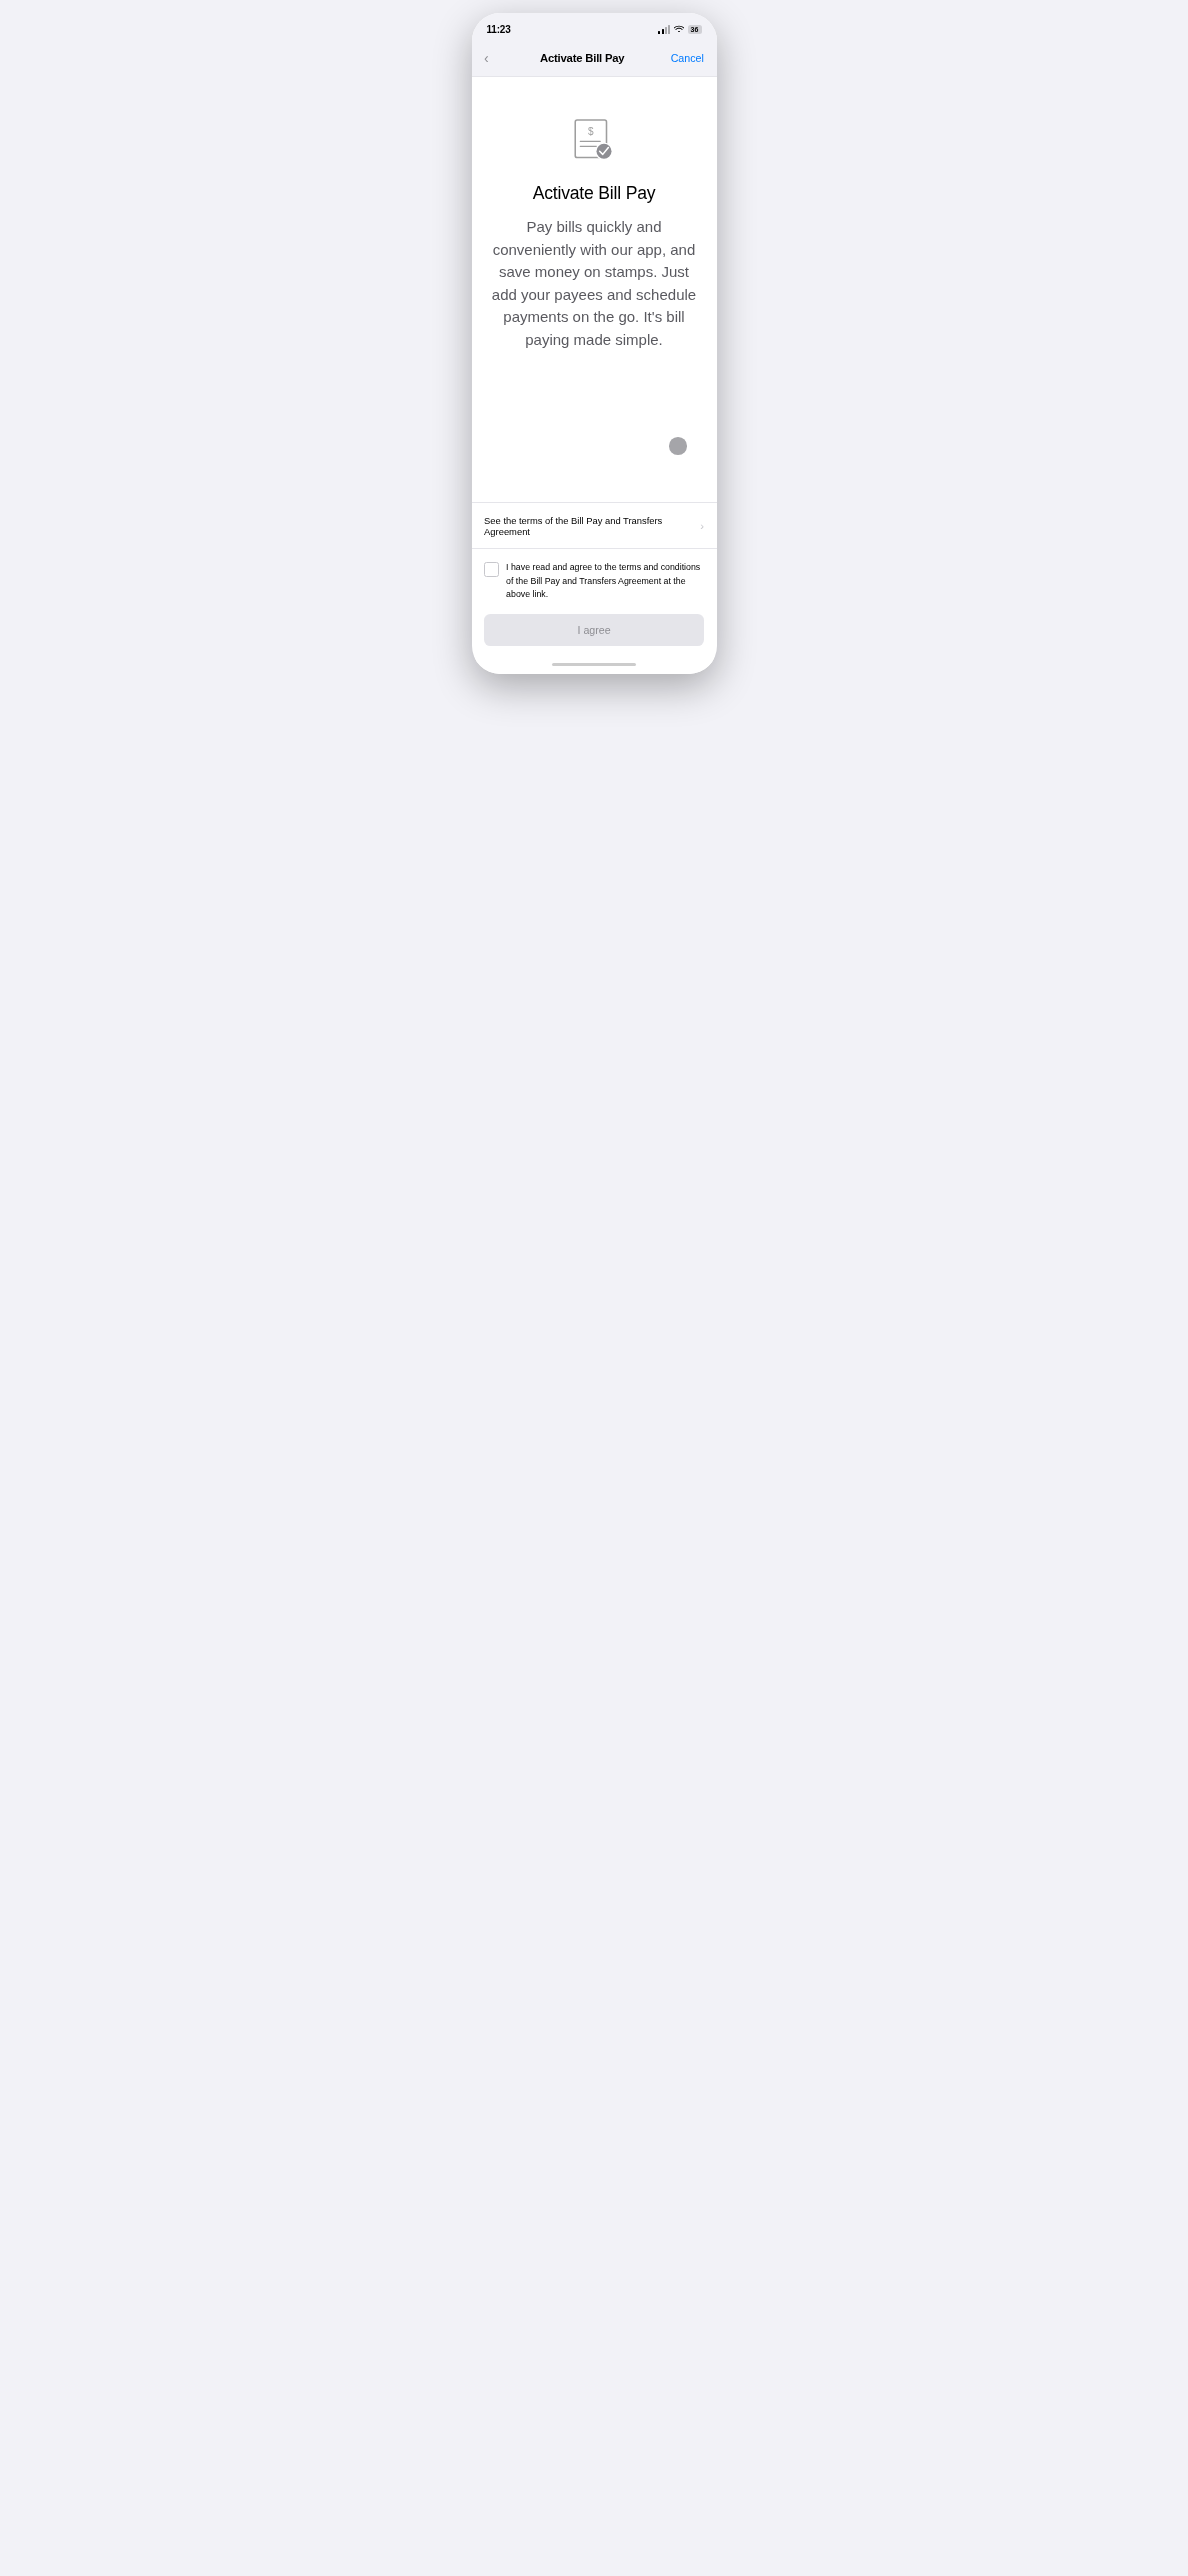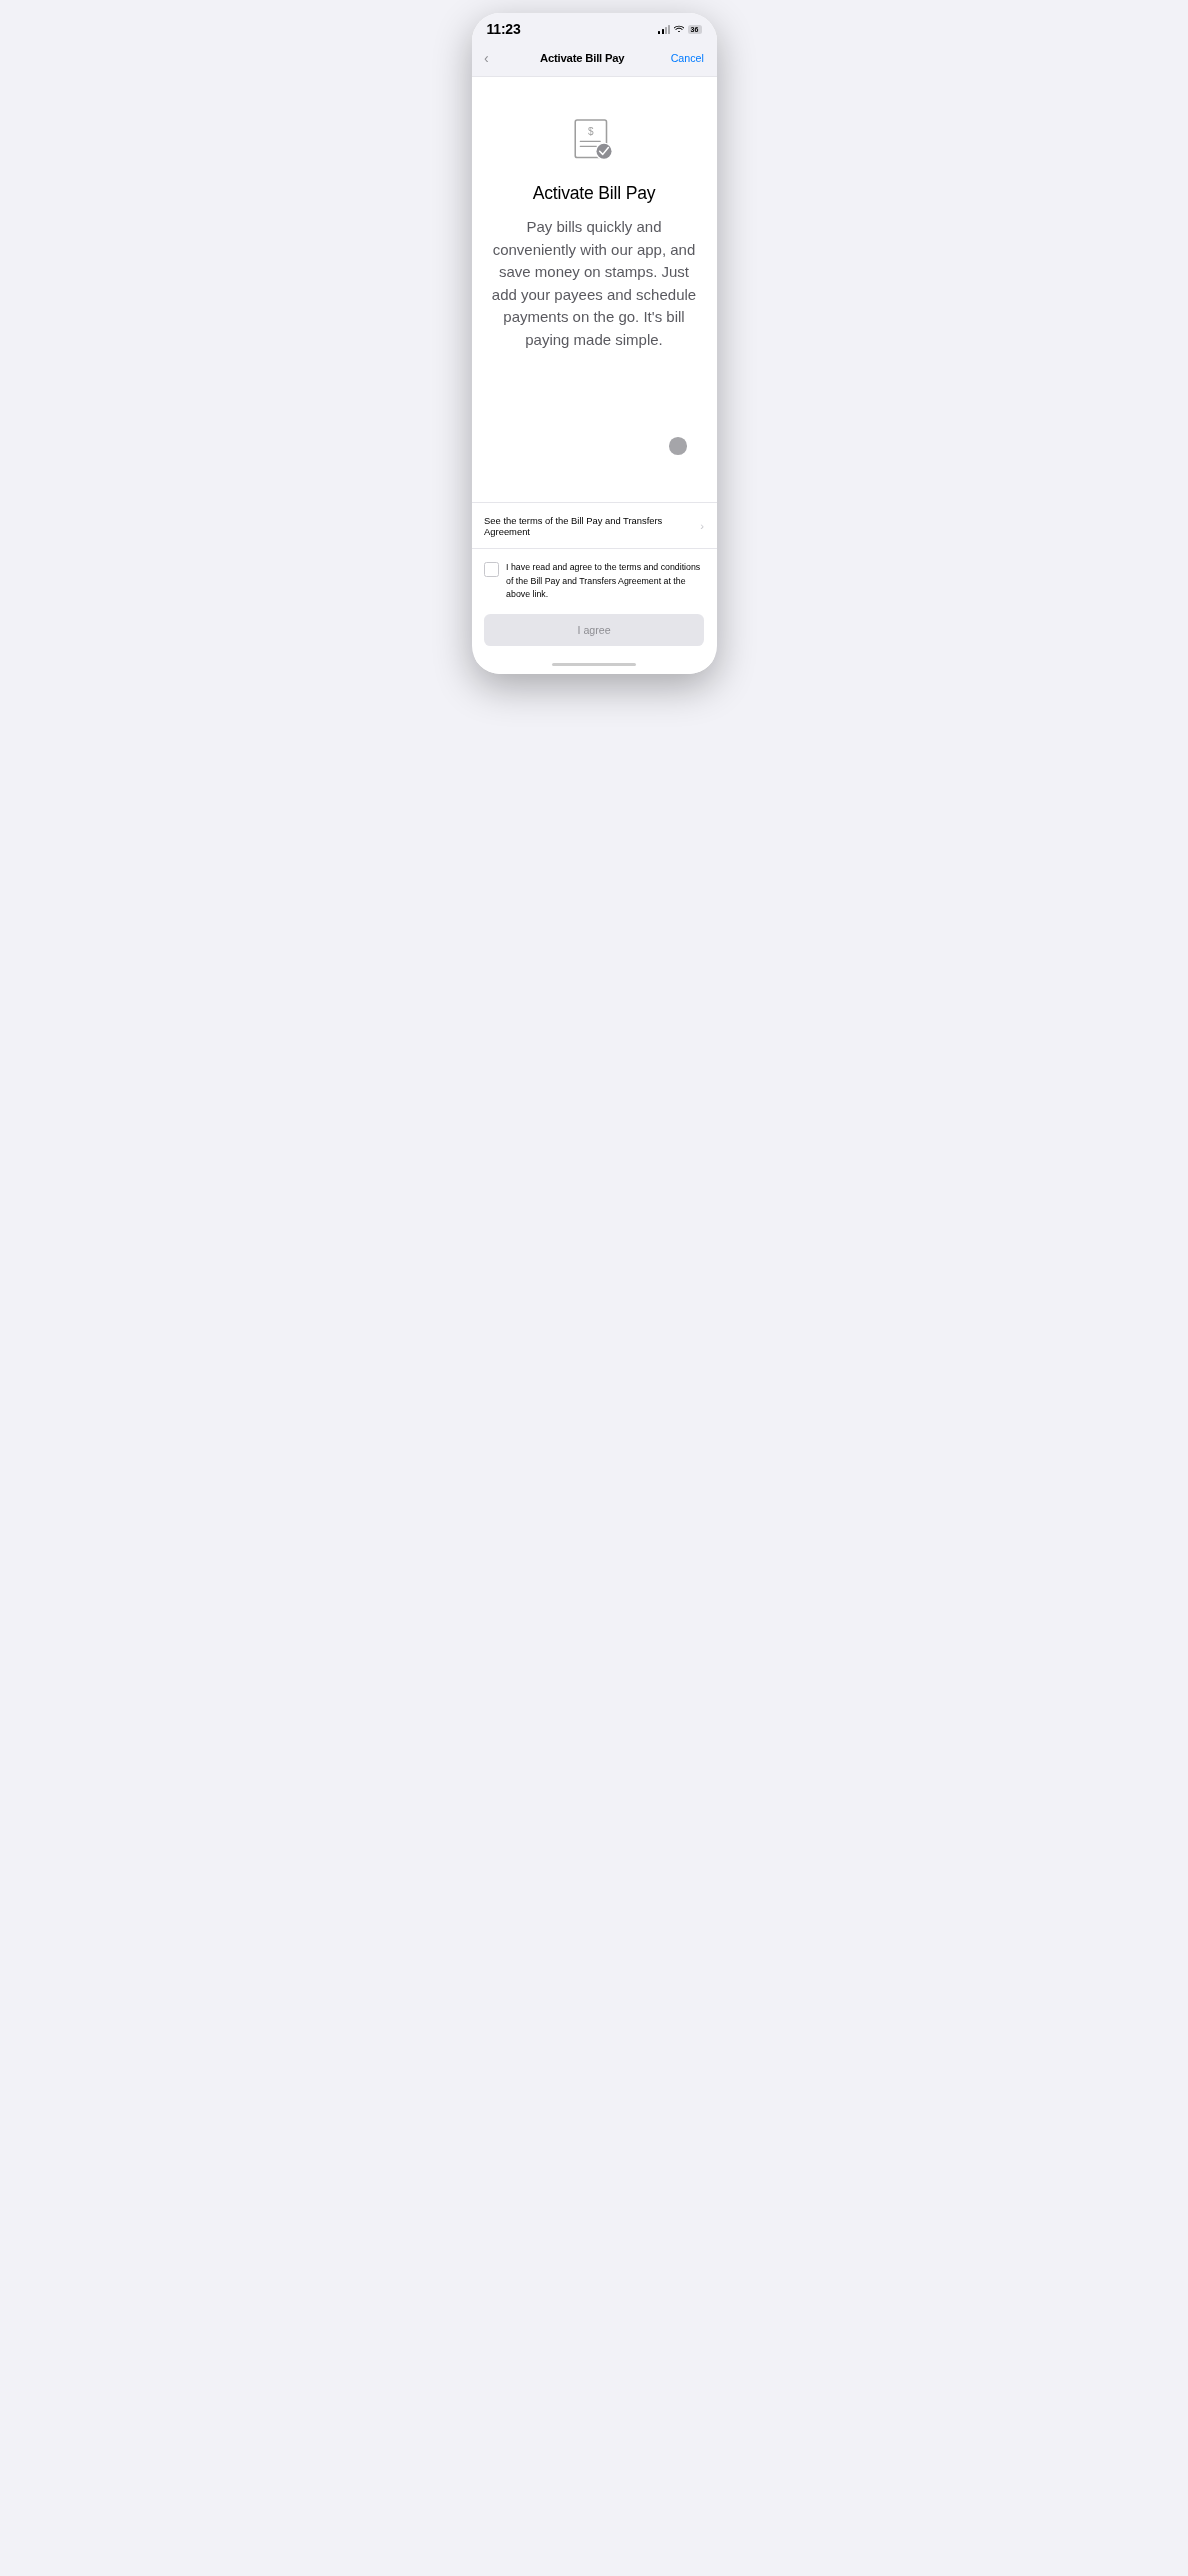--- a/index.html
+++ b/index.html
@@ -33,21 +33,21 @@
     .status-bar {
       background: #f2f2f7;
       padding: 8.8px 15px 5px;
       display: flex;
       justify-content: space-between;
       align-items: center;
       height: 30px;
     }
 
     .status-time {
-      font-size: 14px;
+      font-size: 10px;
       font-weight: 600;
       color: #000;
       letter-spacing: -0.2px;
     }
 
     .status-icons {
       display: flex;
       align-items: center;
       gap: 3.8px;
     }

